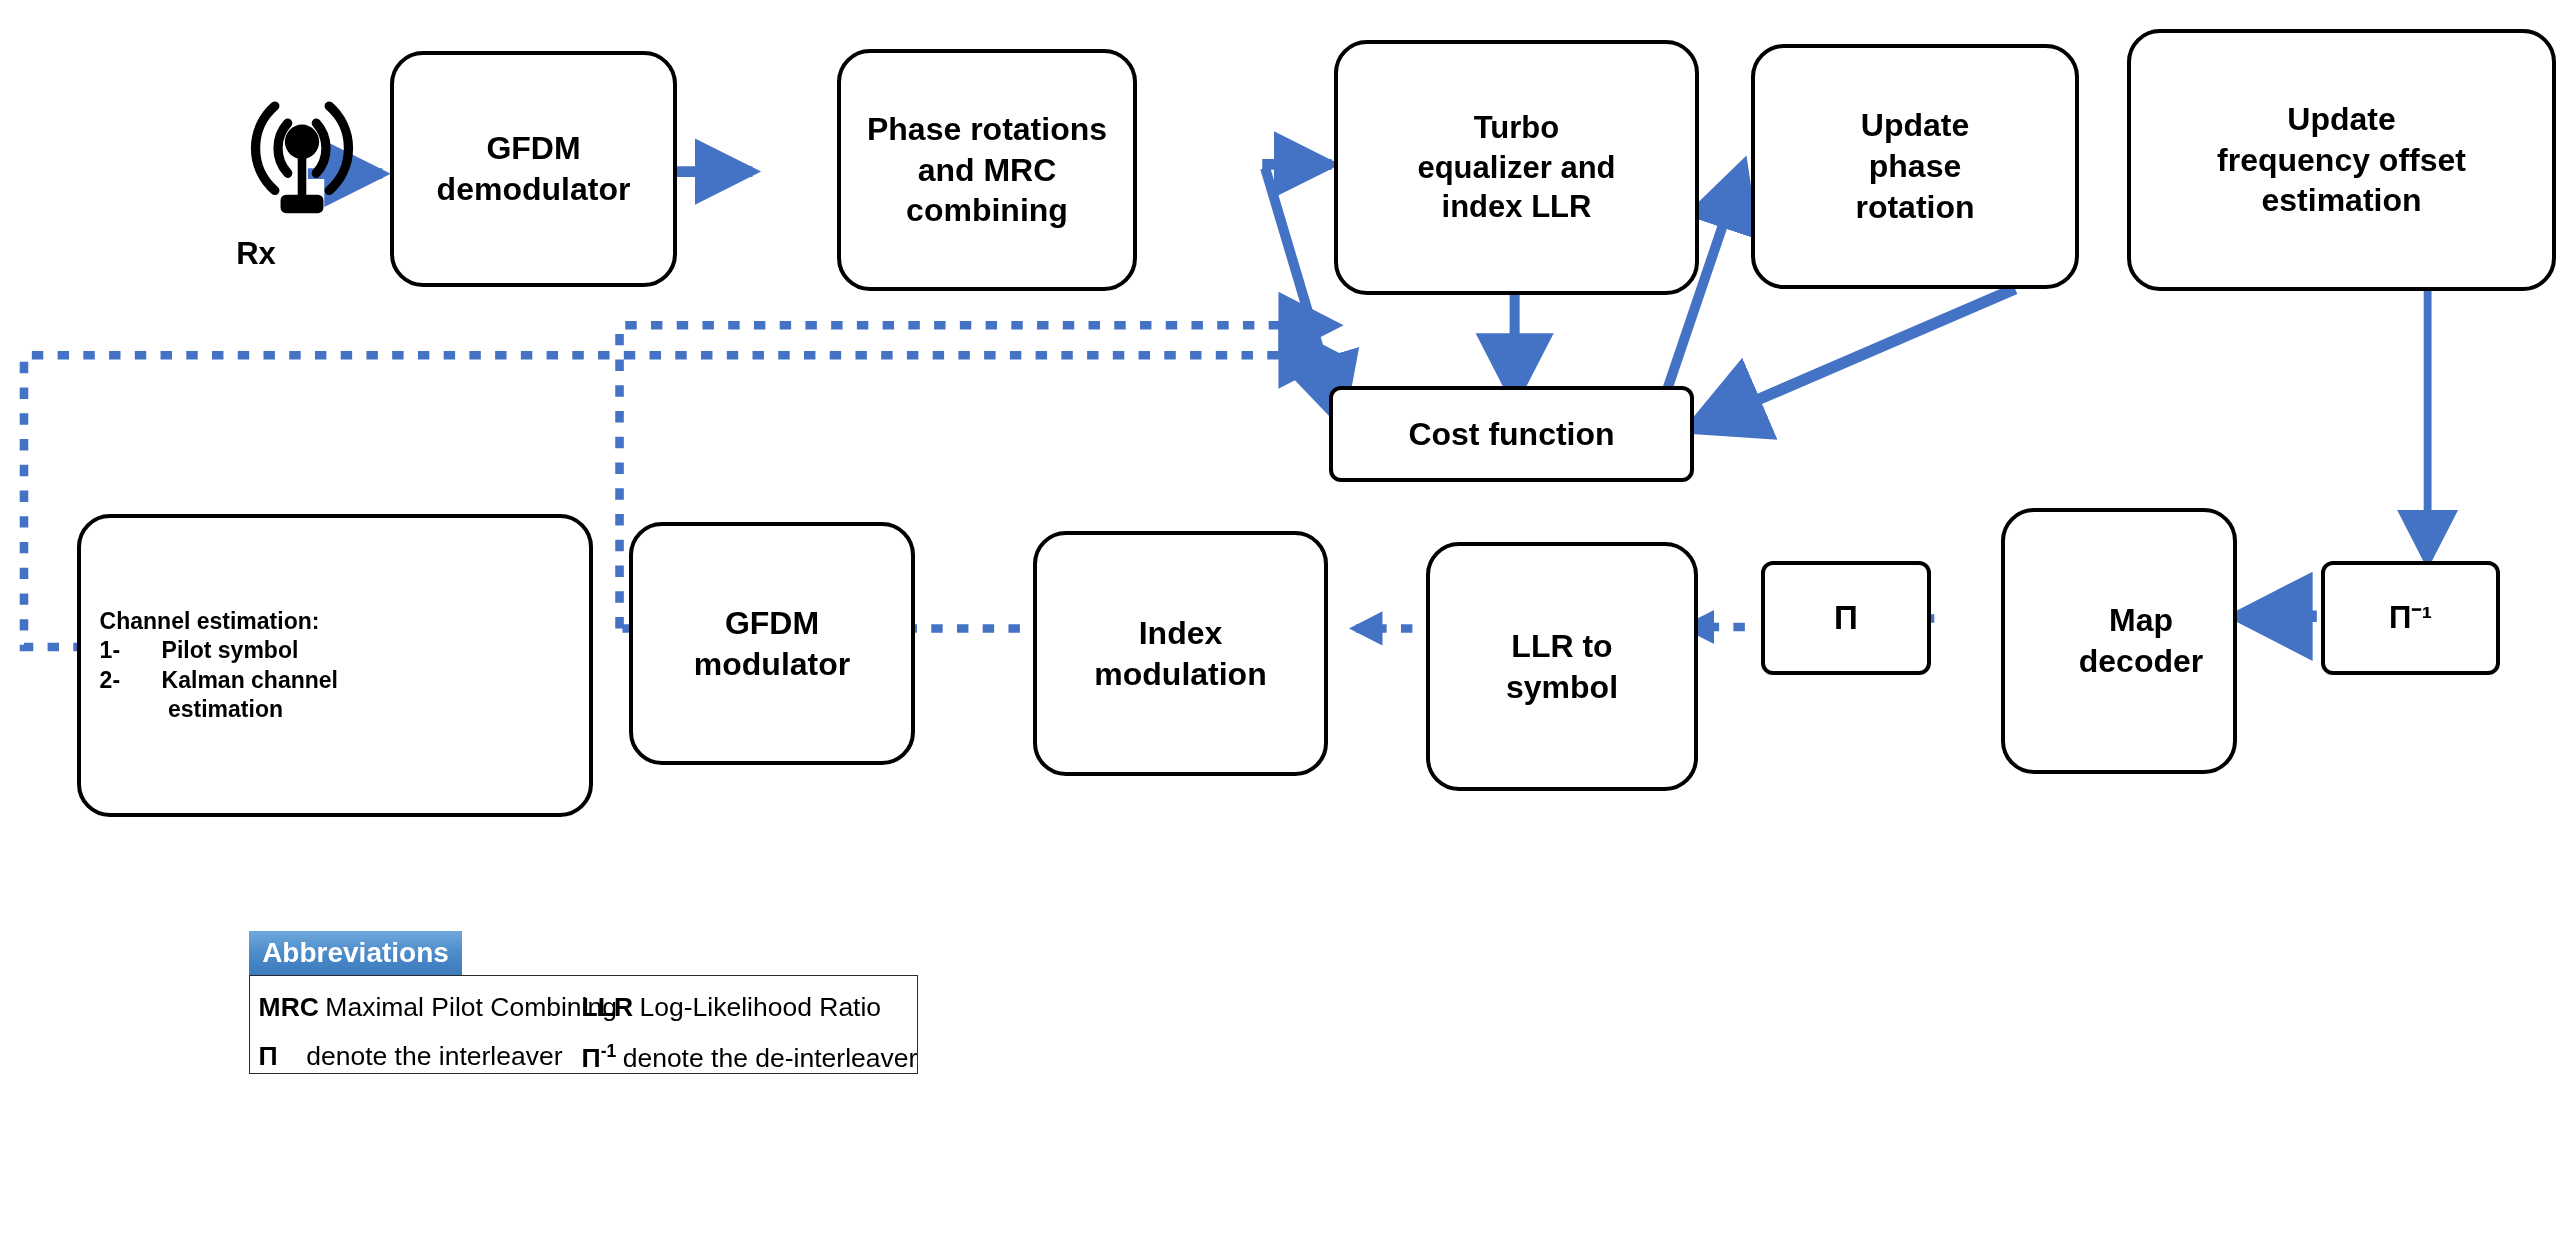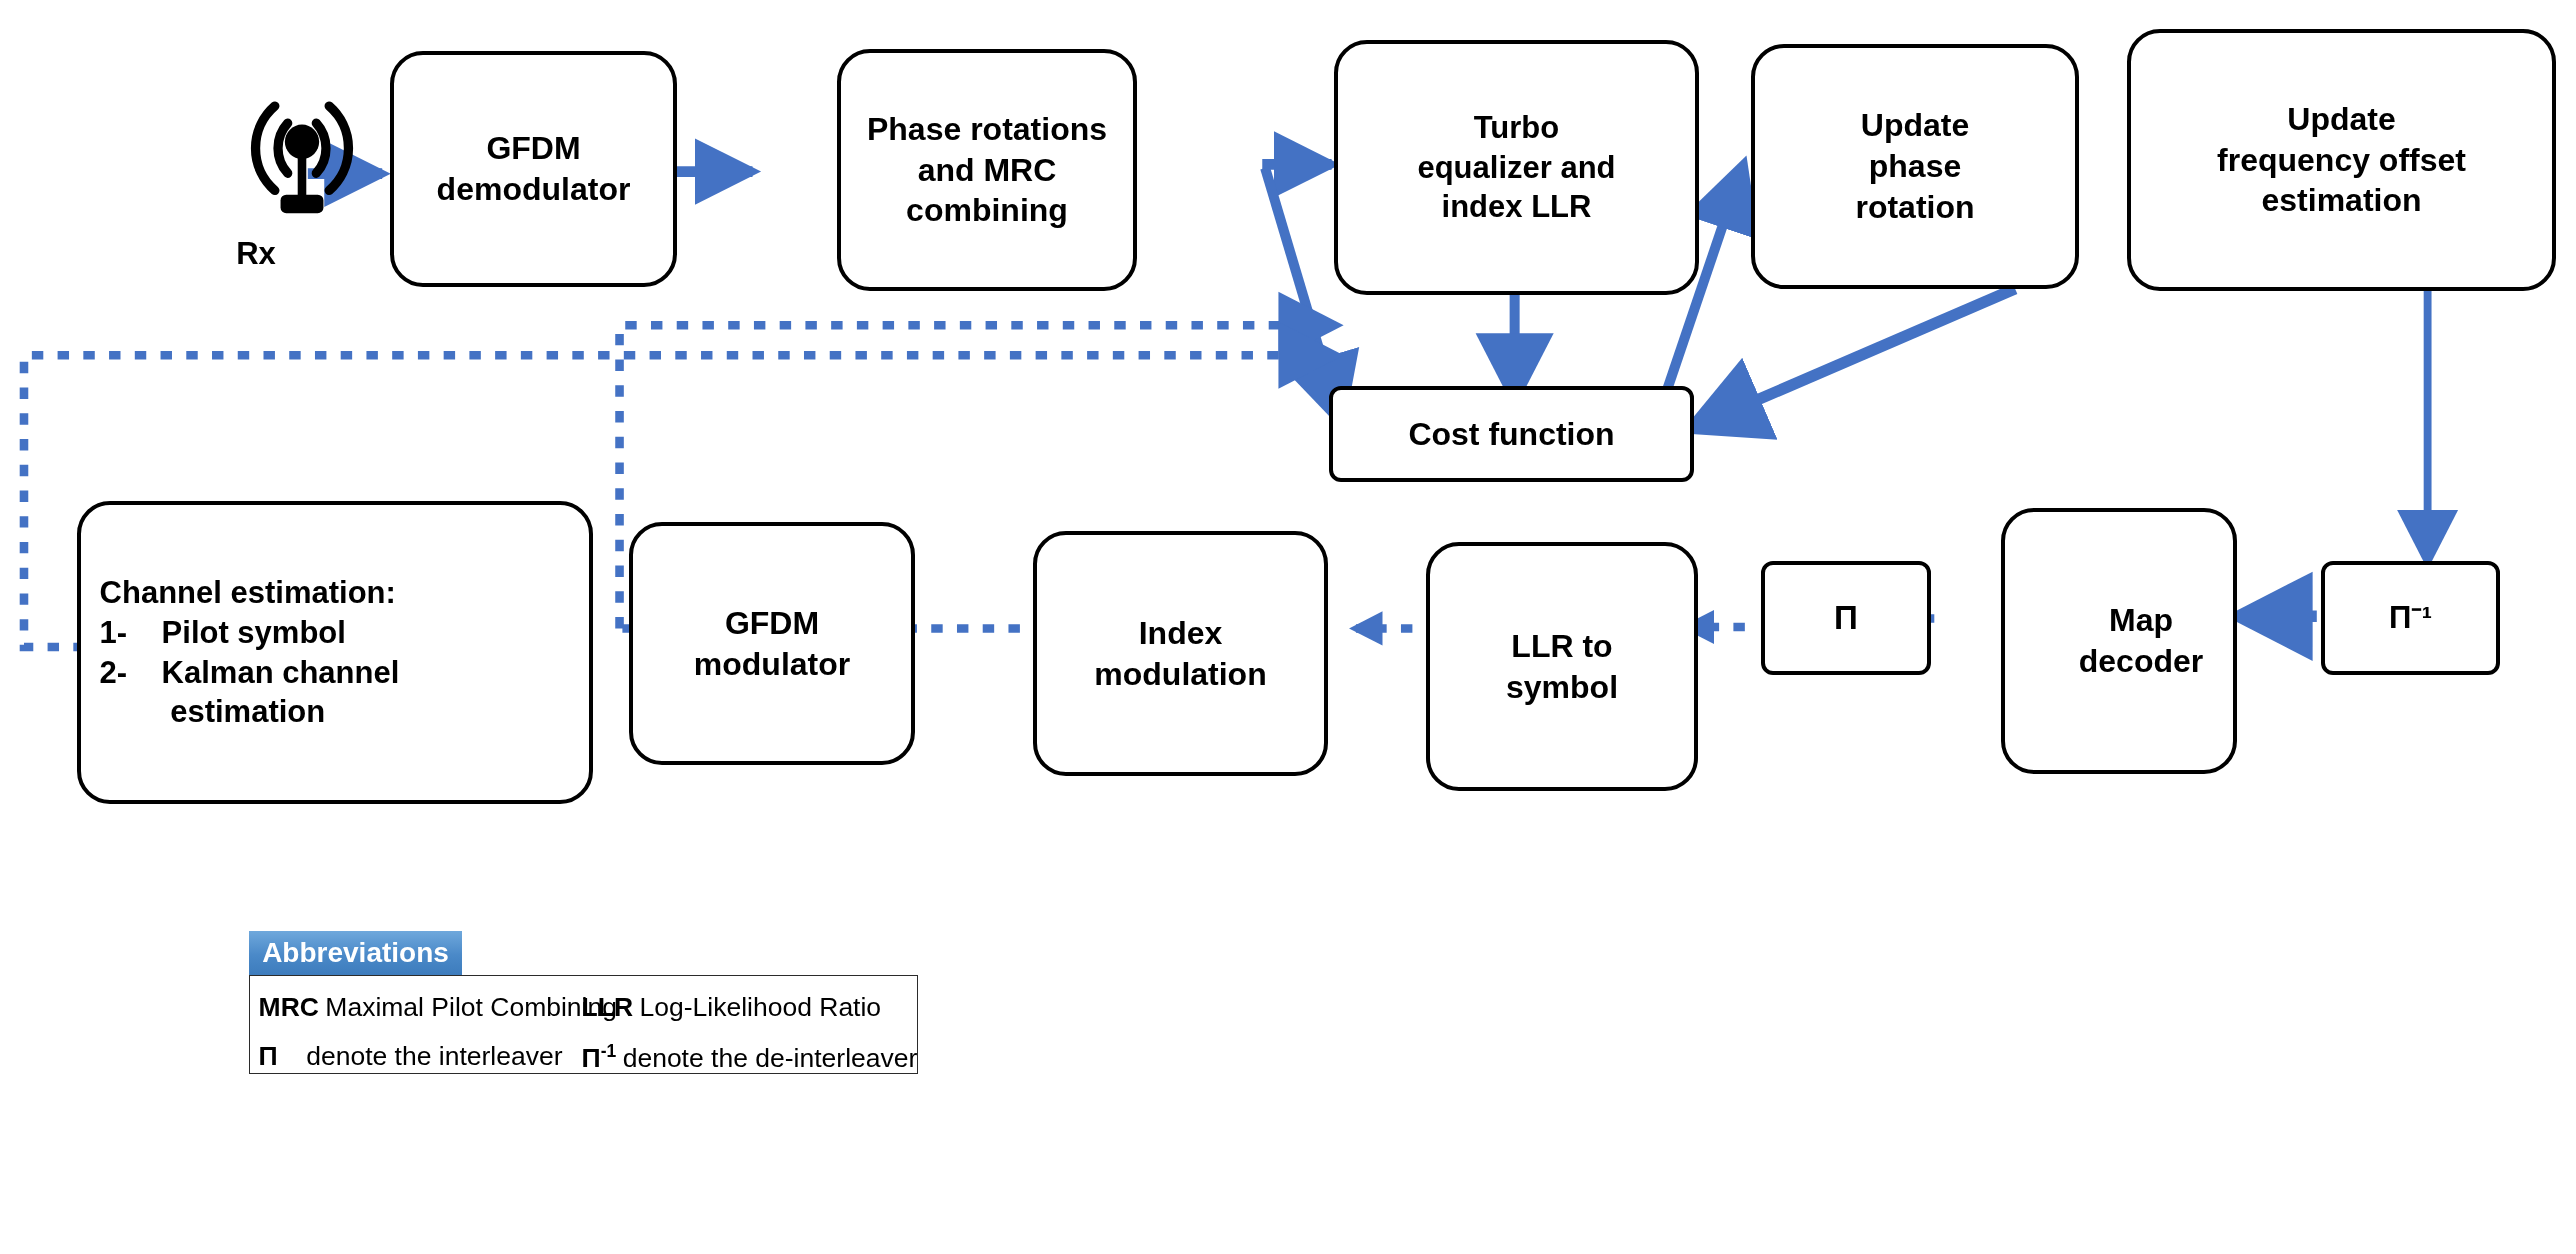--- a/index.html
+++ b/index.html
@@ -133,21 +133,21 @@
   </div>
 
   <div class="node" style="left:2127px;top:29px;width:429px;height:262px;font-size:32px;">
     <span class="lbl">Update<br>frequency offset<br>estimation</span>
   </div>
 
   <div class="node sm" style="left:1329px;top:386px;width:365px;height:96px;font-size:32px;">
     <span class="lbl">Cost function</span>
   </div>
 
-  <div class="node chest" style="left:77px;top:501px;width:516px;height:303px;font-size:31px;">
+  <div class="node chest" style="left:77px;top:514px;width:516px;height:303px;font-size:23px;">
     <div class="chest-body">
       <div class="chest-title">Channel estimation:</div>
       <div class="chest-row">
         <span class="chest-num">1-</span>
         <span class="chest-txt">Pilot symbol</span>
       </div>
       <div class="chest-row">
         <span class="chest-num">2-</span>
         <span class="chest-txt">Kalman channel<br>&nbsp;estimation</span>
       </div>

